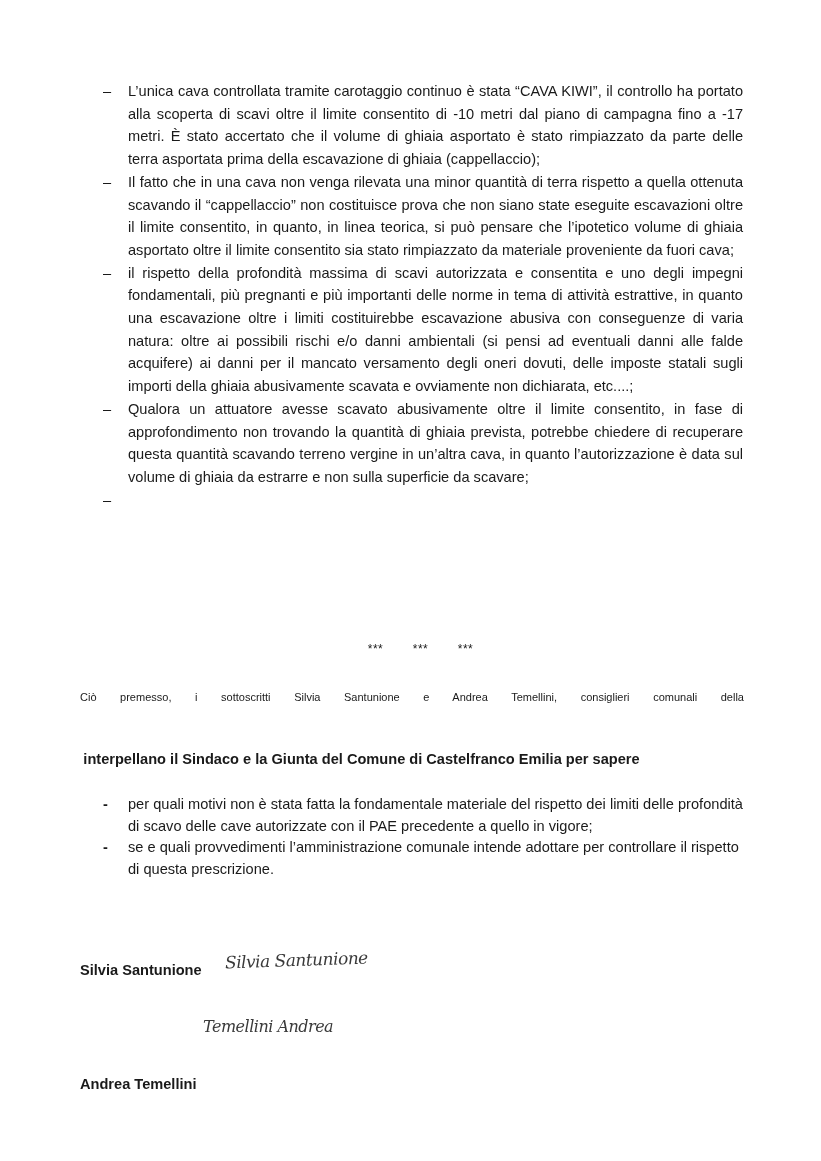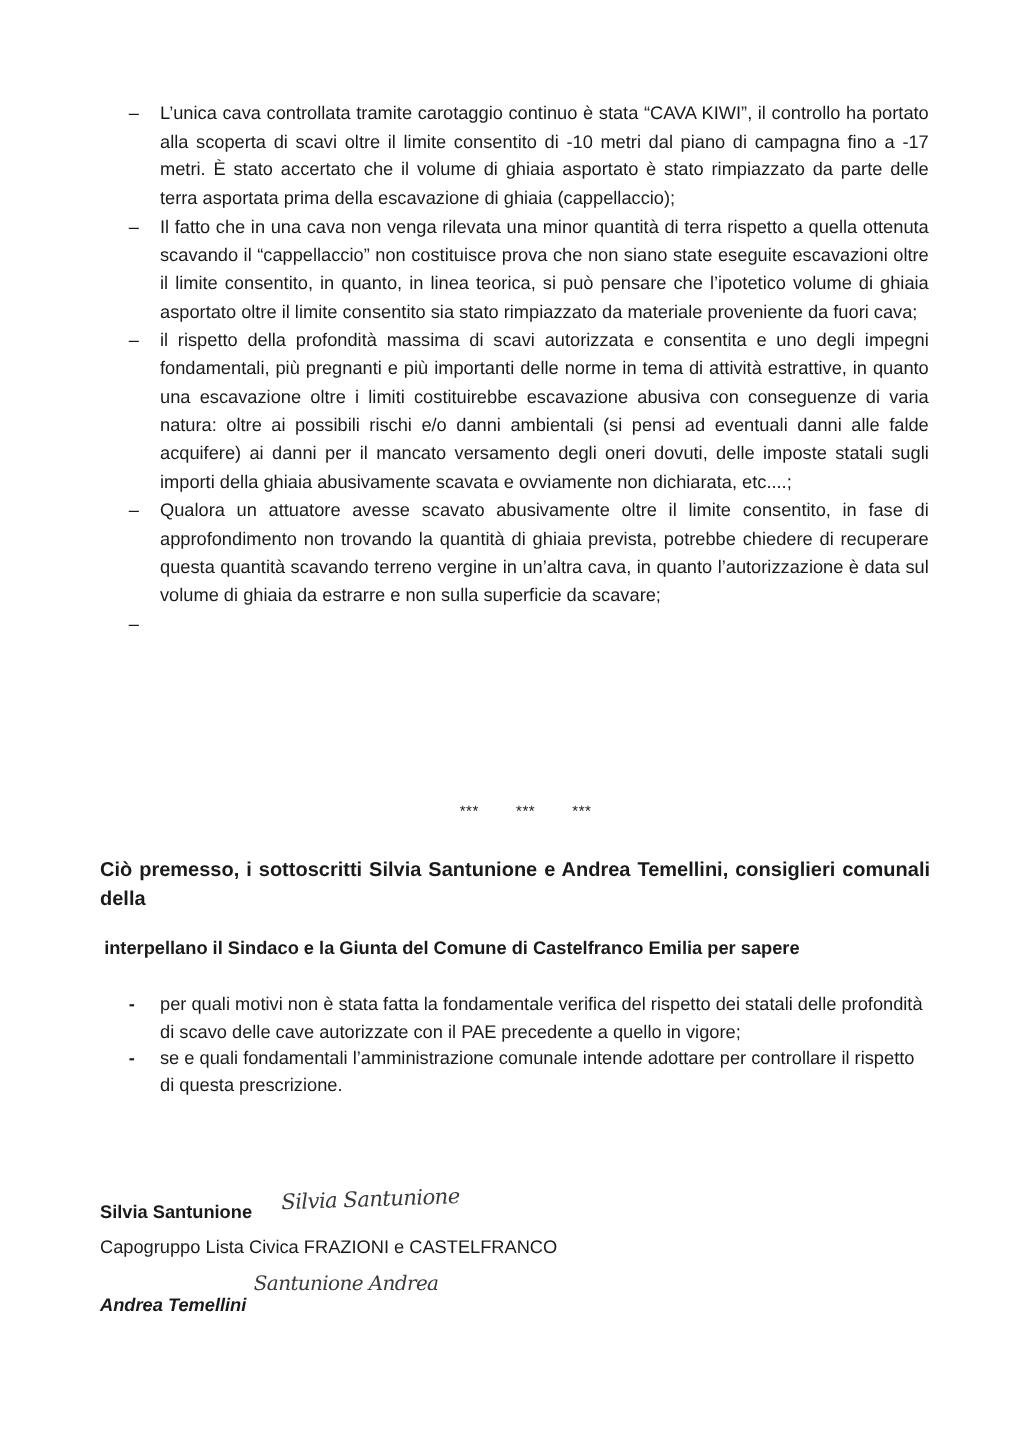--- a/index.html
+++ b/index.html
@@ -6,21 +6,21 @@
     body {
       width: 821px; height: 1161px; position: relative; overflow: hidden;
       font-family: "Liberation Sans", sans-serif;
       color: #1a1a1a;
     }
     .page { position: absolute; left: 0; top: 0; width: 821px; height: 1161px; }
     .dash-list { position: absolute; left: 103px; top: 80px; width: 640px; margin: 0; padding: 0; list-style: none; }
     .dash-item { position: relative; padding-left: 25px; font-size: 14.6px; line-height: 22.7px; text-align: justify; }
     .dash-item .dash { position: absolute; left: 0; top: 0; }
     .stars { position: absolute; left: 0; width: 821px; top: 642px; text-align: center; font-size: 12px; letter-spacing: 0.5px; word-spacing: 6px; padding-left: 20px; box-sizing: border-box; }
-    .premise { position: absolute; left: 80px; top: 686px; width: 664px; font-size: 16px; line-height: 22.7px; text-align: justify; font-weight: bold; }
+    .premise { position: absolute; left: 80px; top: 686px; width: 664px; font-size: 11px; line-height: 22.7px; text-align: justify; }
     .request { position: absolute; left: 0; width: 721px; top: 751px; text-align: center; font-weight: bold; font-size: 14.6px; padding-left: 2px; box-sizing: border-box; }
     .hyphen-list { position: absolute; left: 103px; top: 794px; width: 641px; margin: 0; padding: 0; list-style: none; }
     .hyphen-item { position: relative; padding-left: 25px; font-size: 14.6px; line-height: 21.5px; }
     .hyphen-item .hy { position: absolute; left: 0; top: 0; font-weight: bold; }
     .hyphen-item b { font-weight: normal; }
     .sig-block { position: absolute; left: 80px; font-size: 14.6px; }
     .sig-name { font-weight: bold; }
     .sig-scribble { font-family: "DejaVu Serif", serif; font-style: italic; color: #3a3a3a; font-size: 17px; position: absolute; white-space: nowrap; letter-spacing: -0.5px; }
   </style>
 </head>
@@ -54,32 +54,31 @@
 
   <div class="premise">
     <div style="text-align:justify; text-align-last:justify;">Ciò premesso, i sottoscritti Silvia Santunione e Andrea Temellini, consiglieri comunali della</div>
   </div>
 
   <div class="request">interpellano il Sindaco e la Giunta del Comune di Castelfranco Emilia per sapere</div>
 
   <ul class="hyphen-list">
     <li class="hyphen-item">
       <span class="hy">-</span>
-      <b>per quali motivi</b><span> non è stata fatta la fondamentale verifica del rispetto dei statali delle profondità di scavo delle cave autorizzate con il PAE precedente a quello in vigore;</span>
+      <b>per quali motivi</b><span> non è stata fatta la fondamentale materiale del rispetto dei limiti delle profondità di scavo delle cave autorizzate con il PAE precedente a quello in vigore;</span>
     </li>
     <li class="hyphen-item">
       <span class="hy">-</span>
-      <b>se e quali fondamentali</b><span> l’amministrazione comunale intende adottare per controllare il rispetto di questa prescrizione.</span>
+      <b>se e quali provvedimenti</b><span> l’amministrazione comunale intende adottare per controllare il rispetto di questa prescrizione.</span>
     </li>
   </ul>
 
   <div class="sig-block" style="top:962px;">
     <span class="sig-name">Silvia Santunione</span>
   </div>
   <div class="sig-scribble" style="left:225px; top:950px; transform:rotate(-2deg);">Silvia Santunione</div>
-  <div class="sig-block" style="top:990px;">Capogruppo Lista Civica FRAZIONI  e CASTELFRANCO</div>
 
-  <div class="sig-block" style="top:1037px;font-style:italic;">
+  <div class="sig-block" style="top:1076px;">
     <span class="sig-name">Andrea Temellini</span>
   </div>
-  <div class="sig-scribble" style="left:203px; top:1017px; font-size:16px;">Santunione Andrea</div>
+  <div class="sig-scribble" style="left:203px; top:1017px; font-size:16px;">Temellini Andrea</div>
 
 </div>
 
 </body></html>

